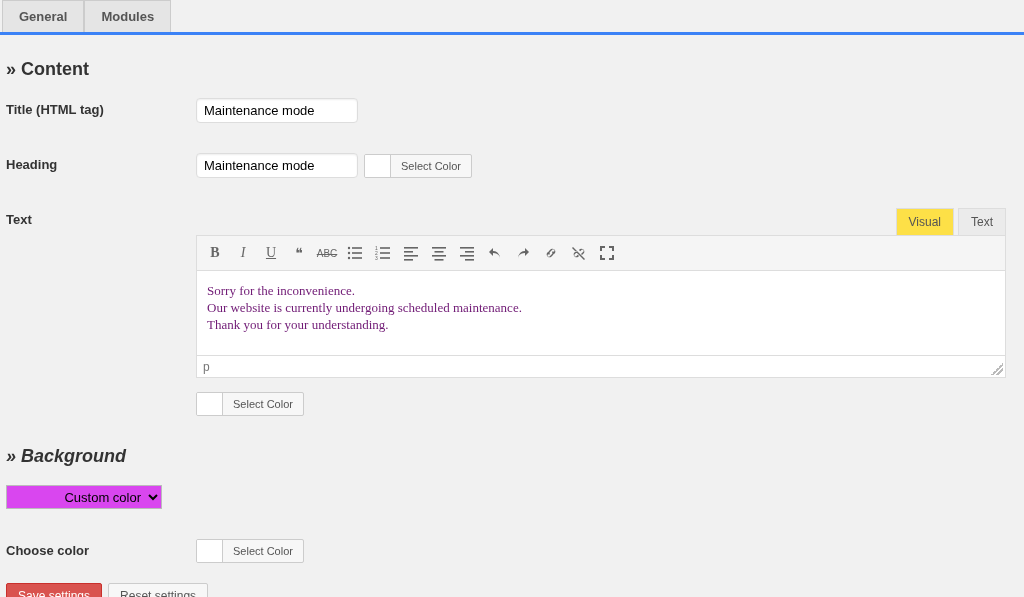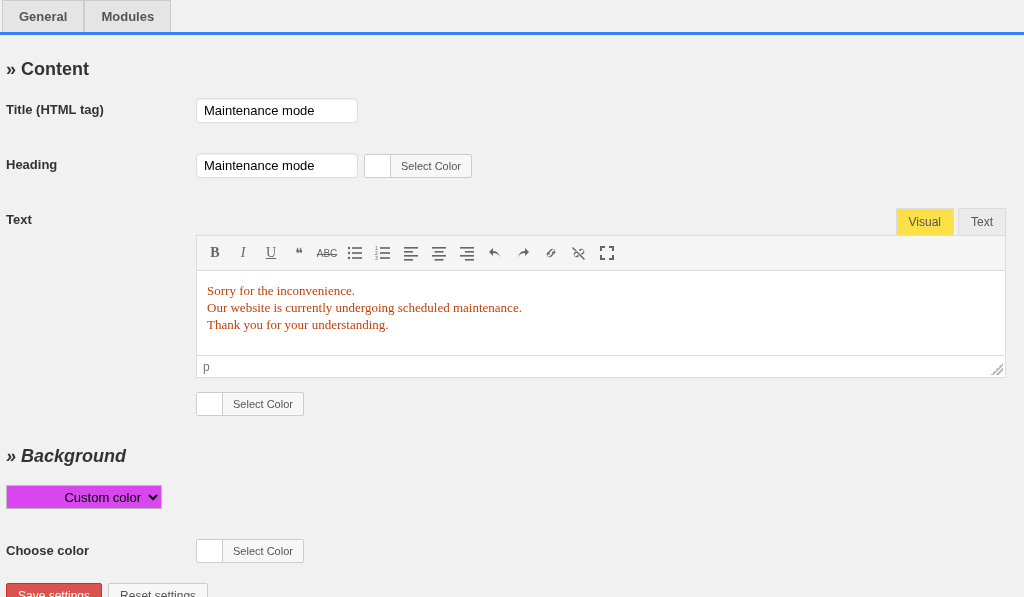--- a/index.html
+++ b/index.html
@@ -140,21 +140,21 @@
   .tb-btn.bold { font-weight:700; font-family: Georgia, serif;}
   .tb-btn.ital { font-style: italic; font-family: Georgia, serif;}
   .tb-btn.uline { text-decoration: underline; font-family: Georgia, serif;}
   .editor-body {
     background: #fff;
     border: 1px solid #ddd;
     min-height: 86px;
     padding: 12px 10px 8px 10px;
     font-family: Georgia, serif;
     font-size: 13px;
-    color: #c2410c;
+    color: #701a75;
     line-height: 1.3;
   }
   .editor-status {
     background:#fff;
     border:1px solid #ddd;
     border-top:none;
     padding:2px 6px;
     font-size:12px;
     color:#777;
     position: relative;

